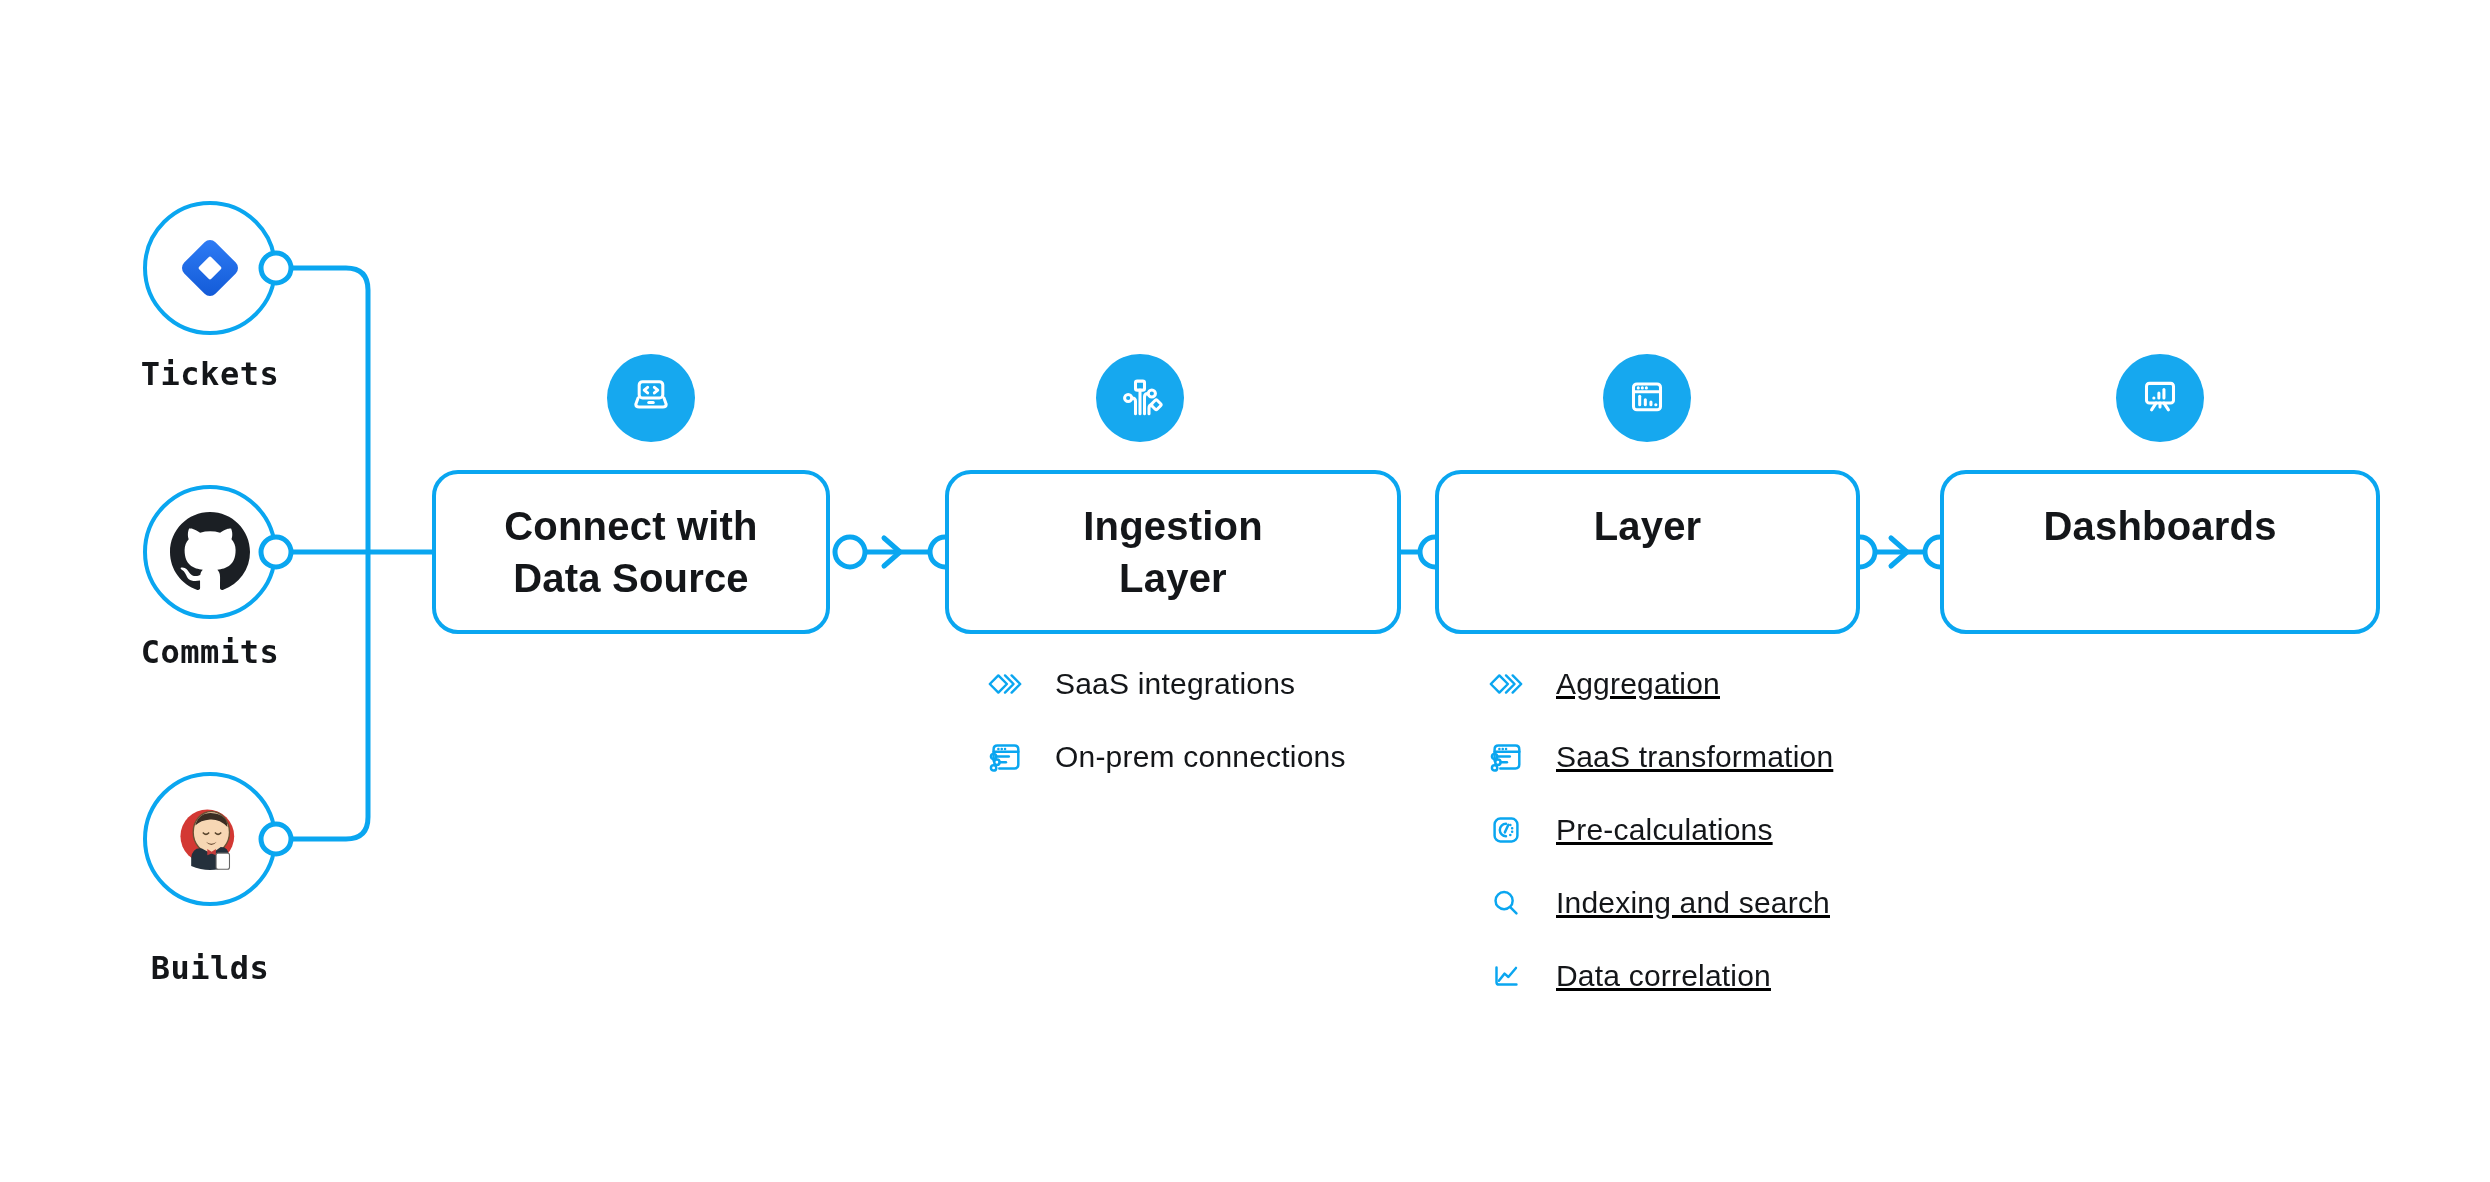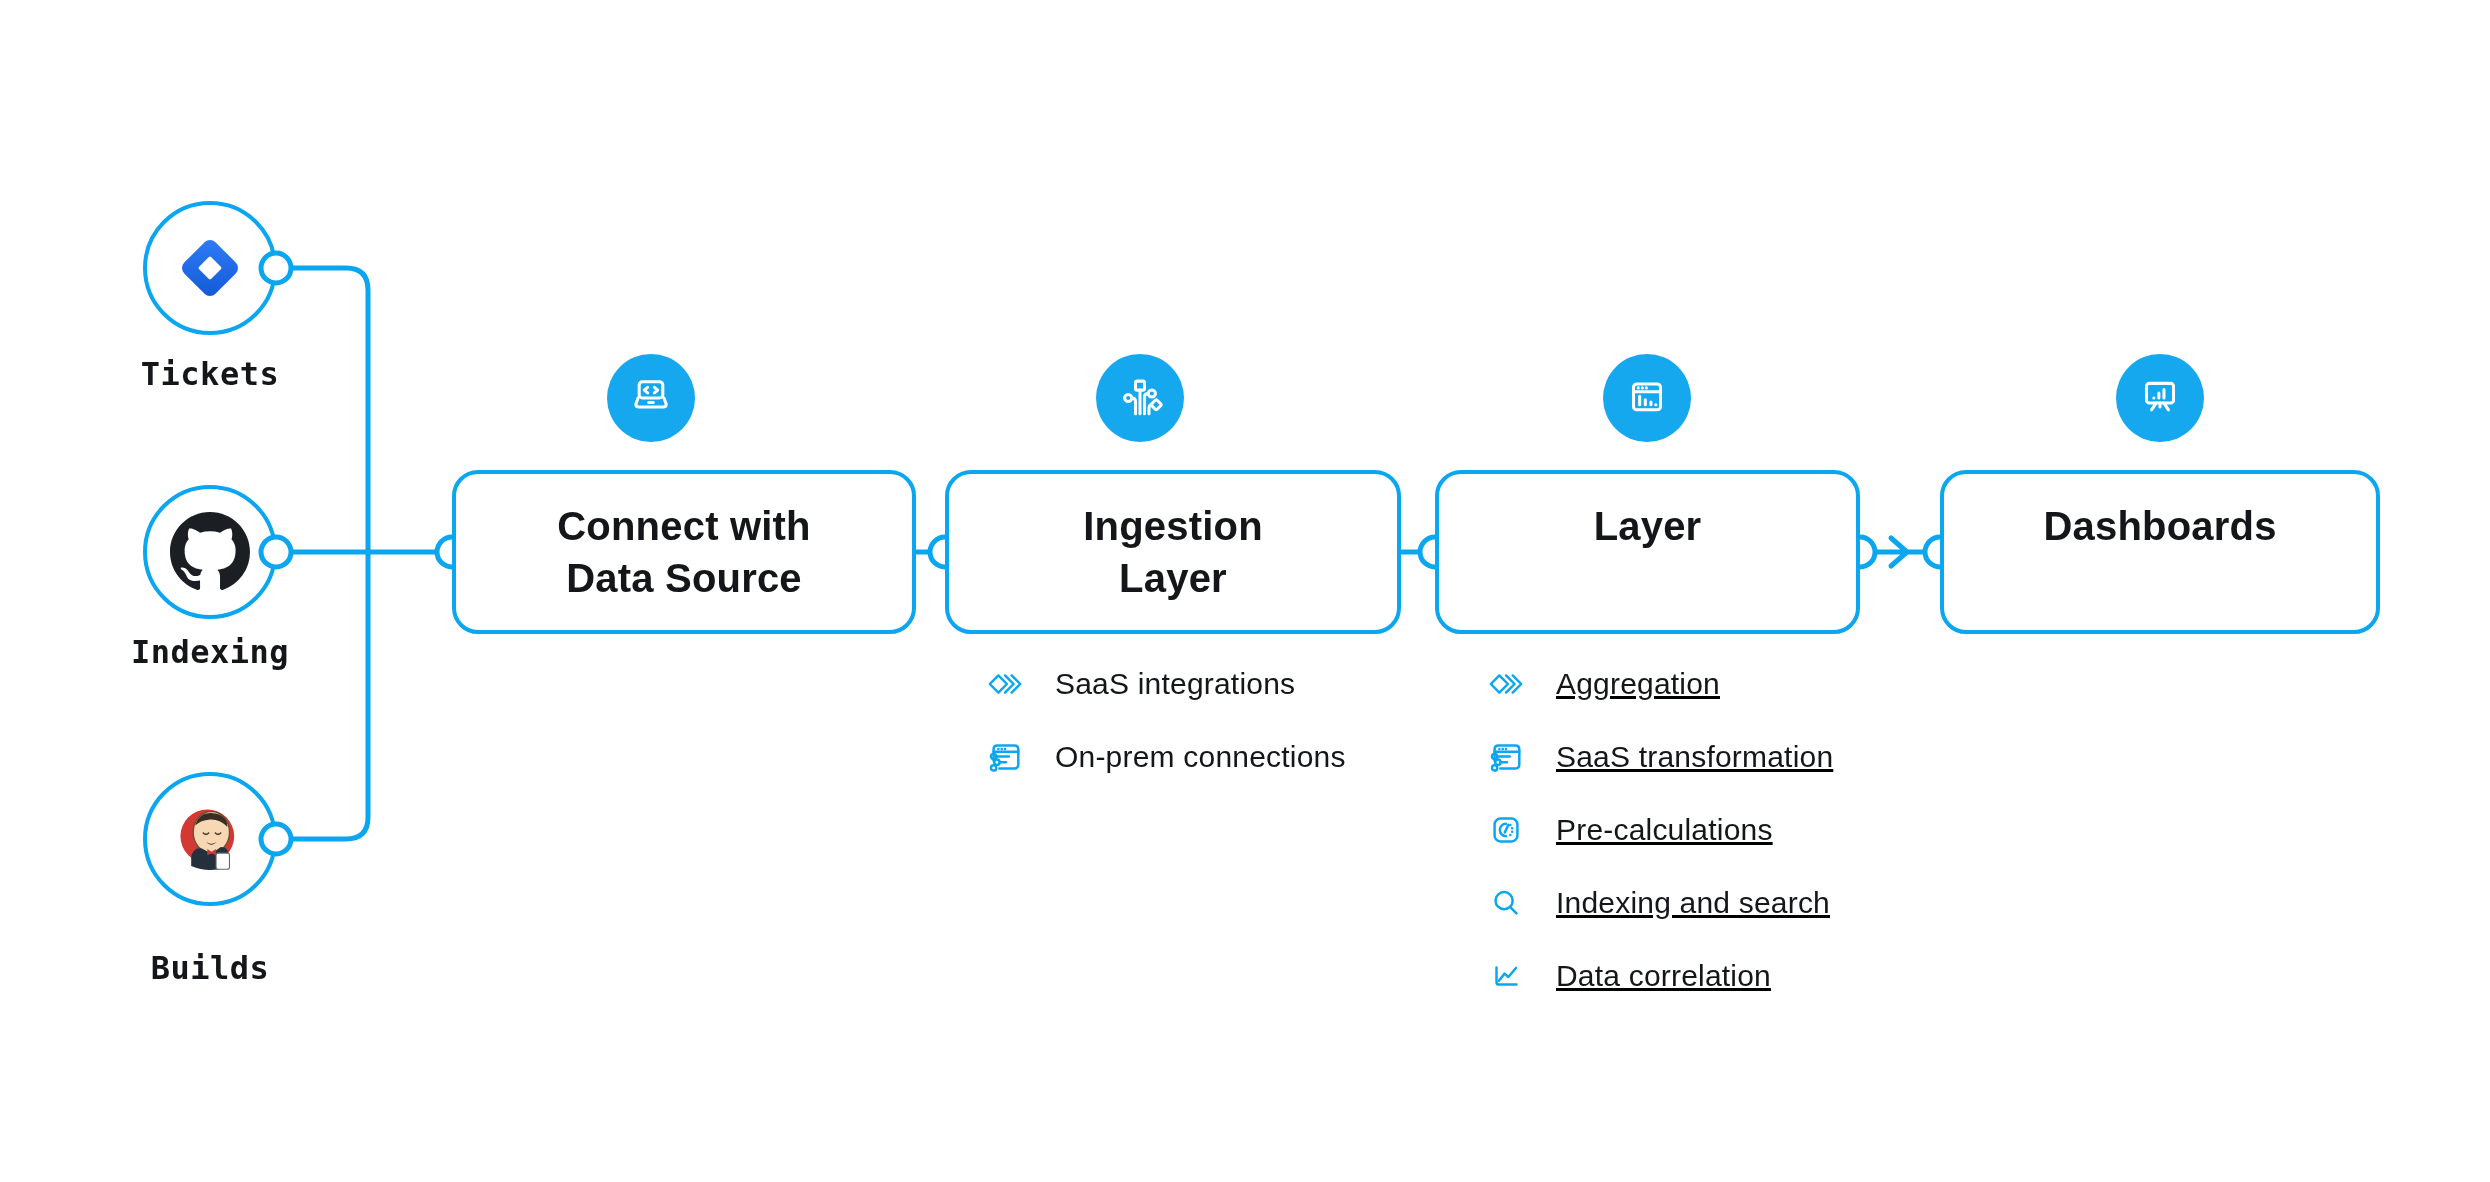--- a/index.html
+++ b/index.html
@@ -30,21 +30,21 @@
 
   .stage-box{
     position:absolute;top:470px;height:164px;box-sizing:border-box;z-index:1;
     background:#fff;border:4px solid var(--blue);border-radius:26px;
     display:flex;justify-content:center;align-items:flex-start;
   }
   .stage-title{
     padding-top:26px;text-align:center;font-size:40px;line-height:52px;
     font-weight:700;color:var(--ink);letter-spacing:0.2px;
   }
-  .box-connect{left:452px;width:464px;}
+  .box-connect{left:432px;width:398px;}
   .box-ingestion{left:945px;width:456px;}
   .box-processing{left:1435px;width:425px;}
   .box-dashboards{left:1940px;width:440px;}
 
   .stage-badge{
     position:absolute;top:354px;width:88px;height:88px;border-radius:50%;
     background:var(--blue-fill);z-index:1;display:flex;align-items:center;justify-content:center;
   }
   .badge-connect{left:607px;}
   .badge-ingestion{left:1096px;}
@@ -119,21 +119,21 @@
     <path d="M21 22 Q24 11 36 13 Q45 15 45 23 Q39 17 32 17.5 Q25 18 21 22 Z" fill="#3a2d23"></path>
     <path d="M27 27.5 q2 2 4 0" stroke="#5a462e" stroke-width="1.2" fill="none" stroke-linecap="round"></path>
     <path d="M36 27.5 q2 2 4 0" stroke="#5a462e" stroke-width="1.2" fill="none" stroke-linecap="round"></path>
     <path d="M29 34 q4 3 8 0 q-4 5 -8 0 z" fill="#6b4d35"></path>
     <path d="M18 46 Q19 38 26 39 L33 43 L40 38 Q46 38 46 45 L46 52 Q32 58 18 52 Z" fill="#24303c"></path>
     <path d="M30 39.5 l3.2 2 l3.2 -2 l0 4.5 l-3.2 -1.2 l-3.2 1.2 z" fill="#c43b3b"></path>
     <rect x="36.5" y="42.5" width="10" height="12" rx="1.5" fill="#ffffff" stroke="#666" stroke-width="0.8"></rect>
   </svg>
 
   <div class="src-label lbl-tickets">Tickets</div>
-  <div class="src-label lbl-commits">Indexing</div>
+  <div class="src-label lbl-commits">Commits</div>
   <div class="src-label lbl-builds">Builds</div>
 
   <div class="stage-badge badge-connect">
     <svg width="54" height="54" viewBox="0 0 48 48">
       <g class="badge-glyph">
         <rect x="13.5" y="9.5" width="21" height="14.5" rx="3"></rect>
         <path d="M21 14.5 L18 17 L21 19.5"></path>
         <path d="M27 14.5 L30 17 L27 19.5"></path>
         <path d="M12.5 24 L10.5 29.5 Q10.5 32 13.5 32 H34.5 Q37.5 32 37.5 29.5 L35.5 24"></path>
         <path d="M22 28 H26"></path>

